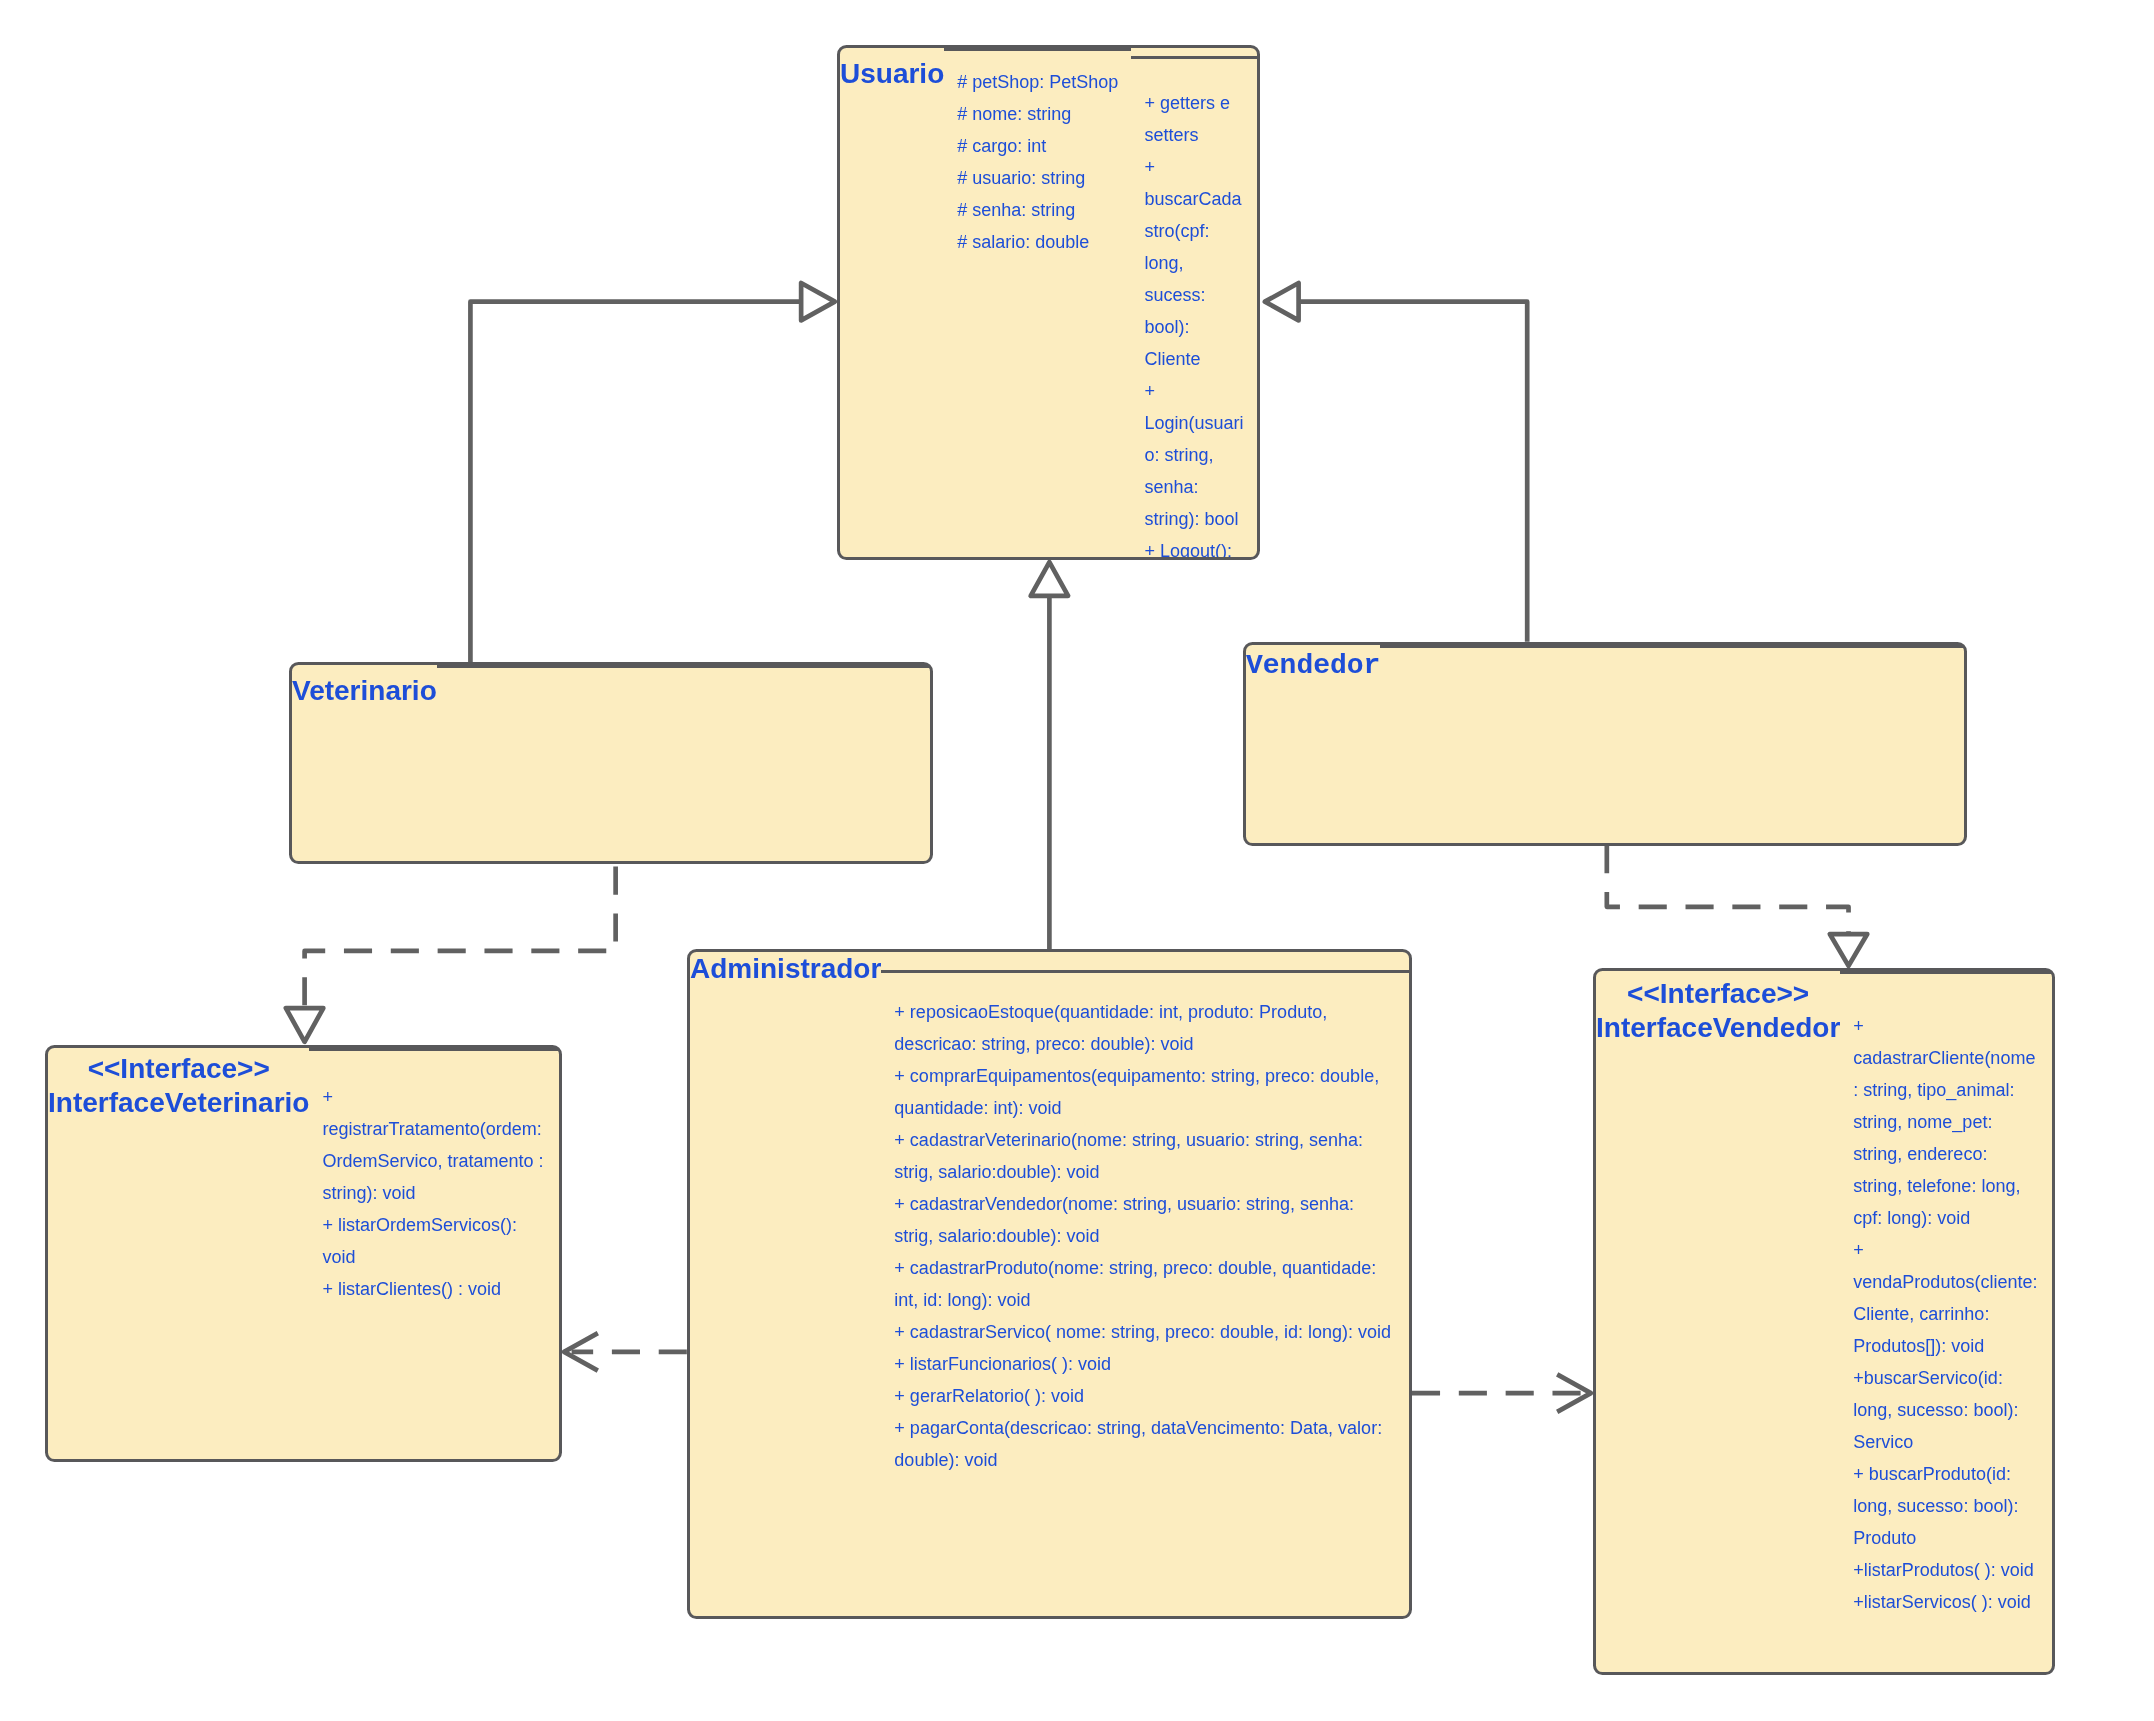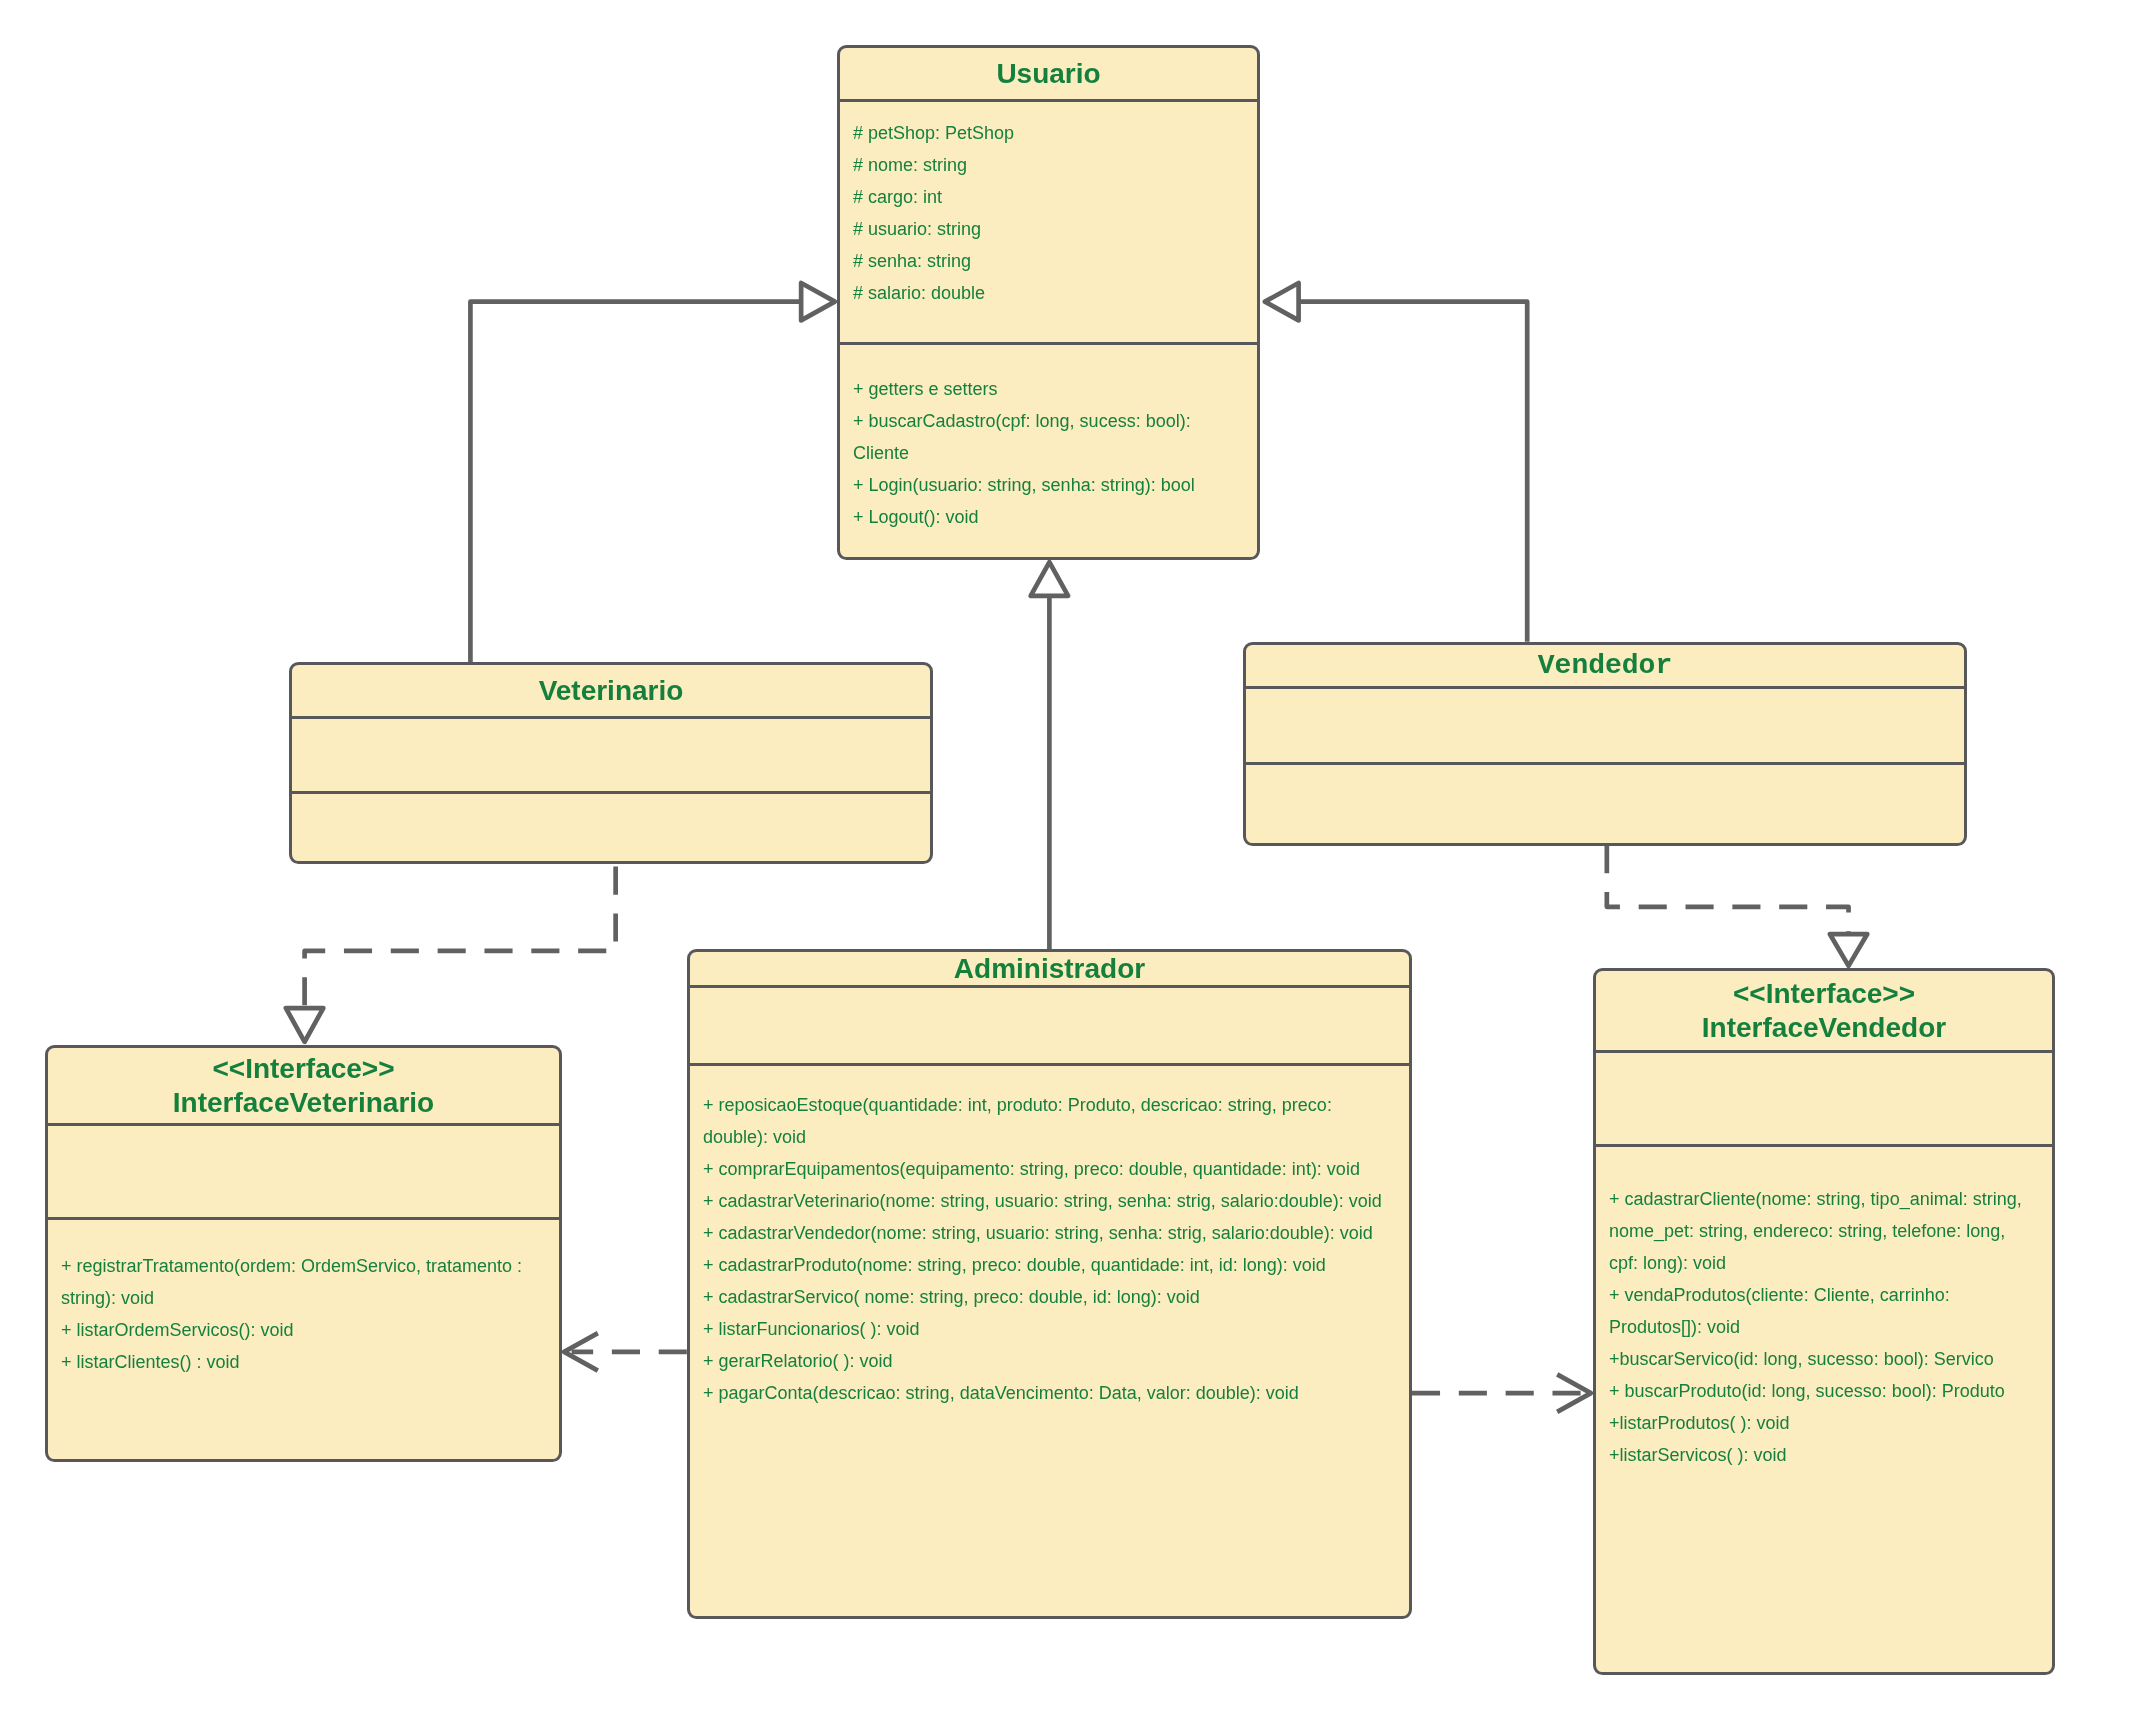--- a/index.html
+++ b/index.html
@@ -21,23 +21,23 @@
     width: 2155px;
     height: 1721px;
     pointer-events: none;
   }
   .uml-class {
     position: absolute;
     box-sizing: border-box;
     background: #fcedc0;
     border: 3.7px solid #58585a;
     border-radius: 9.4px;
-    color: #15803d;
+    color: #1d4ed8;
     display: flex;
-    flex-direction: column;
+    flex-direction: row;
   }
   .uml-title {
     box-sizing: border-box;
     display: flex;
     flex-direction: column;
     align-items: center;
     justify-content: center;
     font-weight: bold;
     font-size: 28px;
     line-height: 34px;
@@ -136,21 +136,21 @@
     </div>
     <div class="uml-attrs" style="height:76px;"></div>
     <div class="uml-methods"></div>
   </div>
 
   <div class="uml-class" style="left:687px; top:949px; width:725px; height:670px;">
     <div class="uml-title" style="height:33px;">
       <span>Administrador</span>
     </div>
     <div class="uml-attrs" style="height:78px;"></div>
-    <div class="uml-methods" style="padding-top:22.5px;">
+    <div class="uml-methods" style="padding-top:22.5px;margin-top:18px;">
       <div class="m-line">+ reposicaoEstoque(quantidade: int, produto: Produto, descricao: string, preco: double): void</div>
       <div class="m-line">+ comprarEquipamentos(equipamento: string, preco: double, quantidade: int): void</div>
       <div class="m-line">+ cadastrarVeterinario(nome: string, usuario: string, senha: strig, salario:double): void</div>
       <div class="m-line">+ cadastrarVendedor(nome: string, usuario: string, senha: strig, salario:double): void</div>
       <div class="m-line">+ cadastrarProduto(nome: string, preco: double, quantidade: int, id: long): void</div>
       <div class="m-line">+ cadastrarServico( nome: string, preco: double, id: long): void</div>
       <div class="m-line">+ listarFuncionarios( ): void</div>
       <div class="m-line">+ gerarRelatorio( ): void</div>
       <div class="m-line">+ pagarConta(descricao: string, dataVencimento: Data, valor: double): void</div>
     </div>

